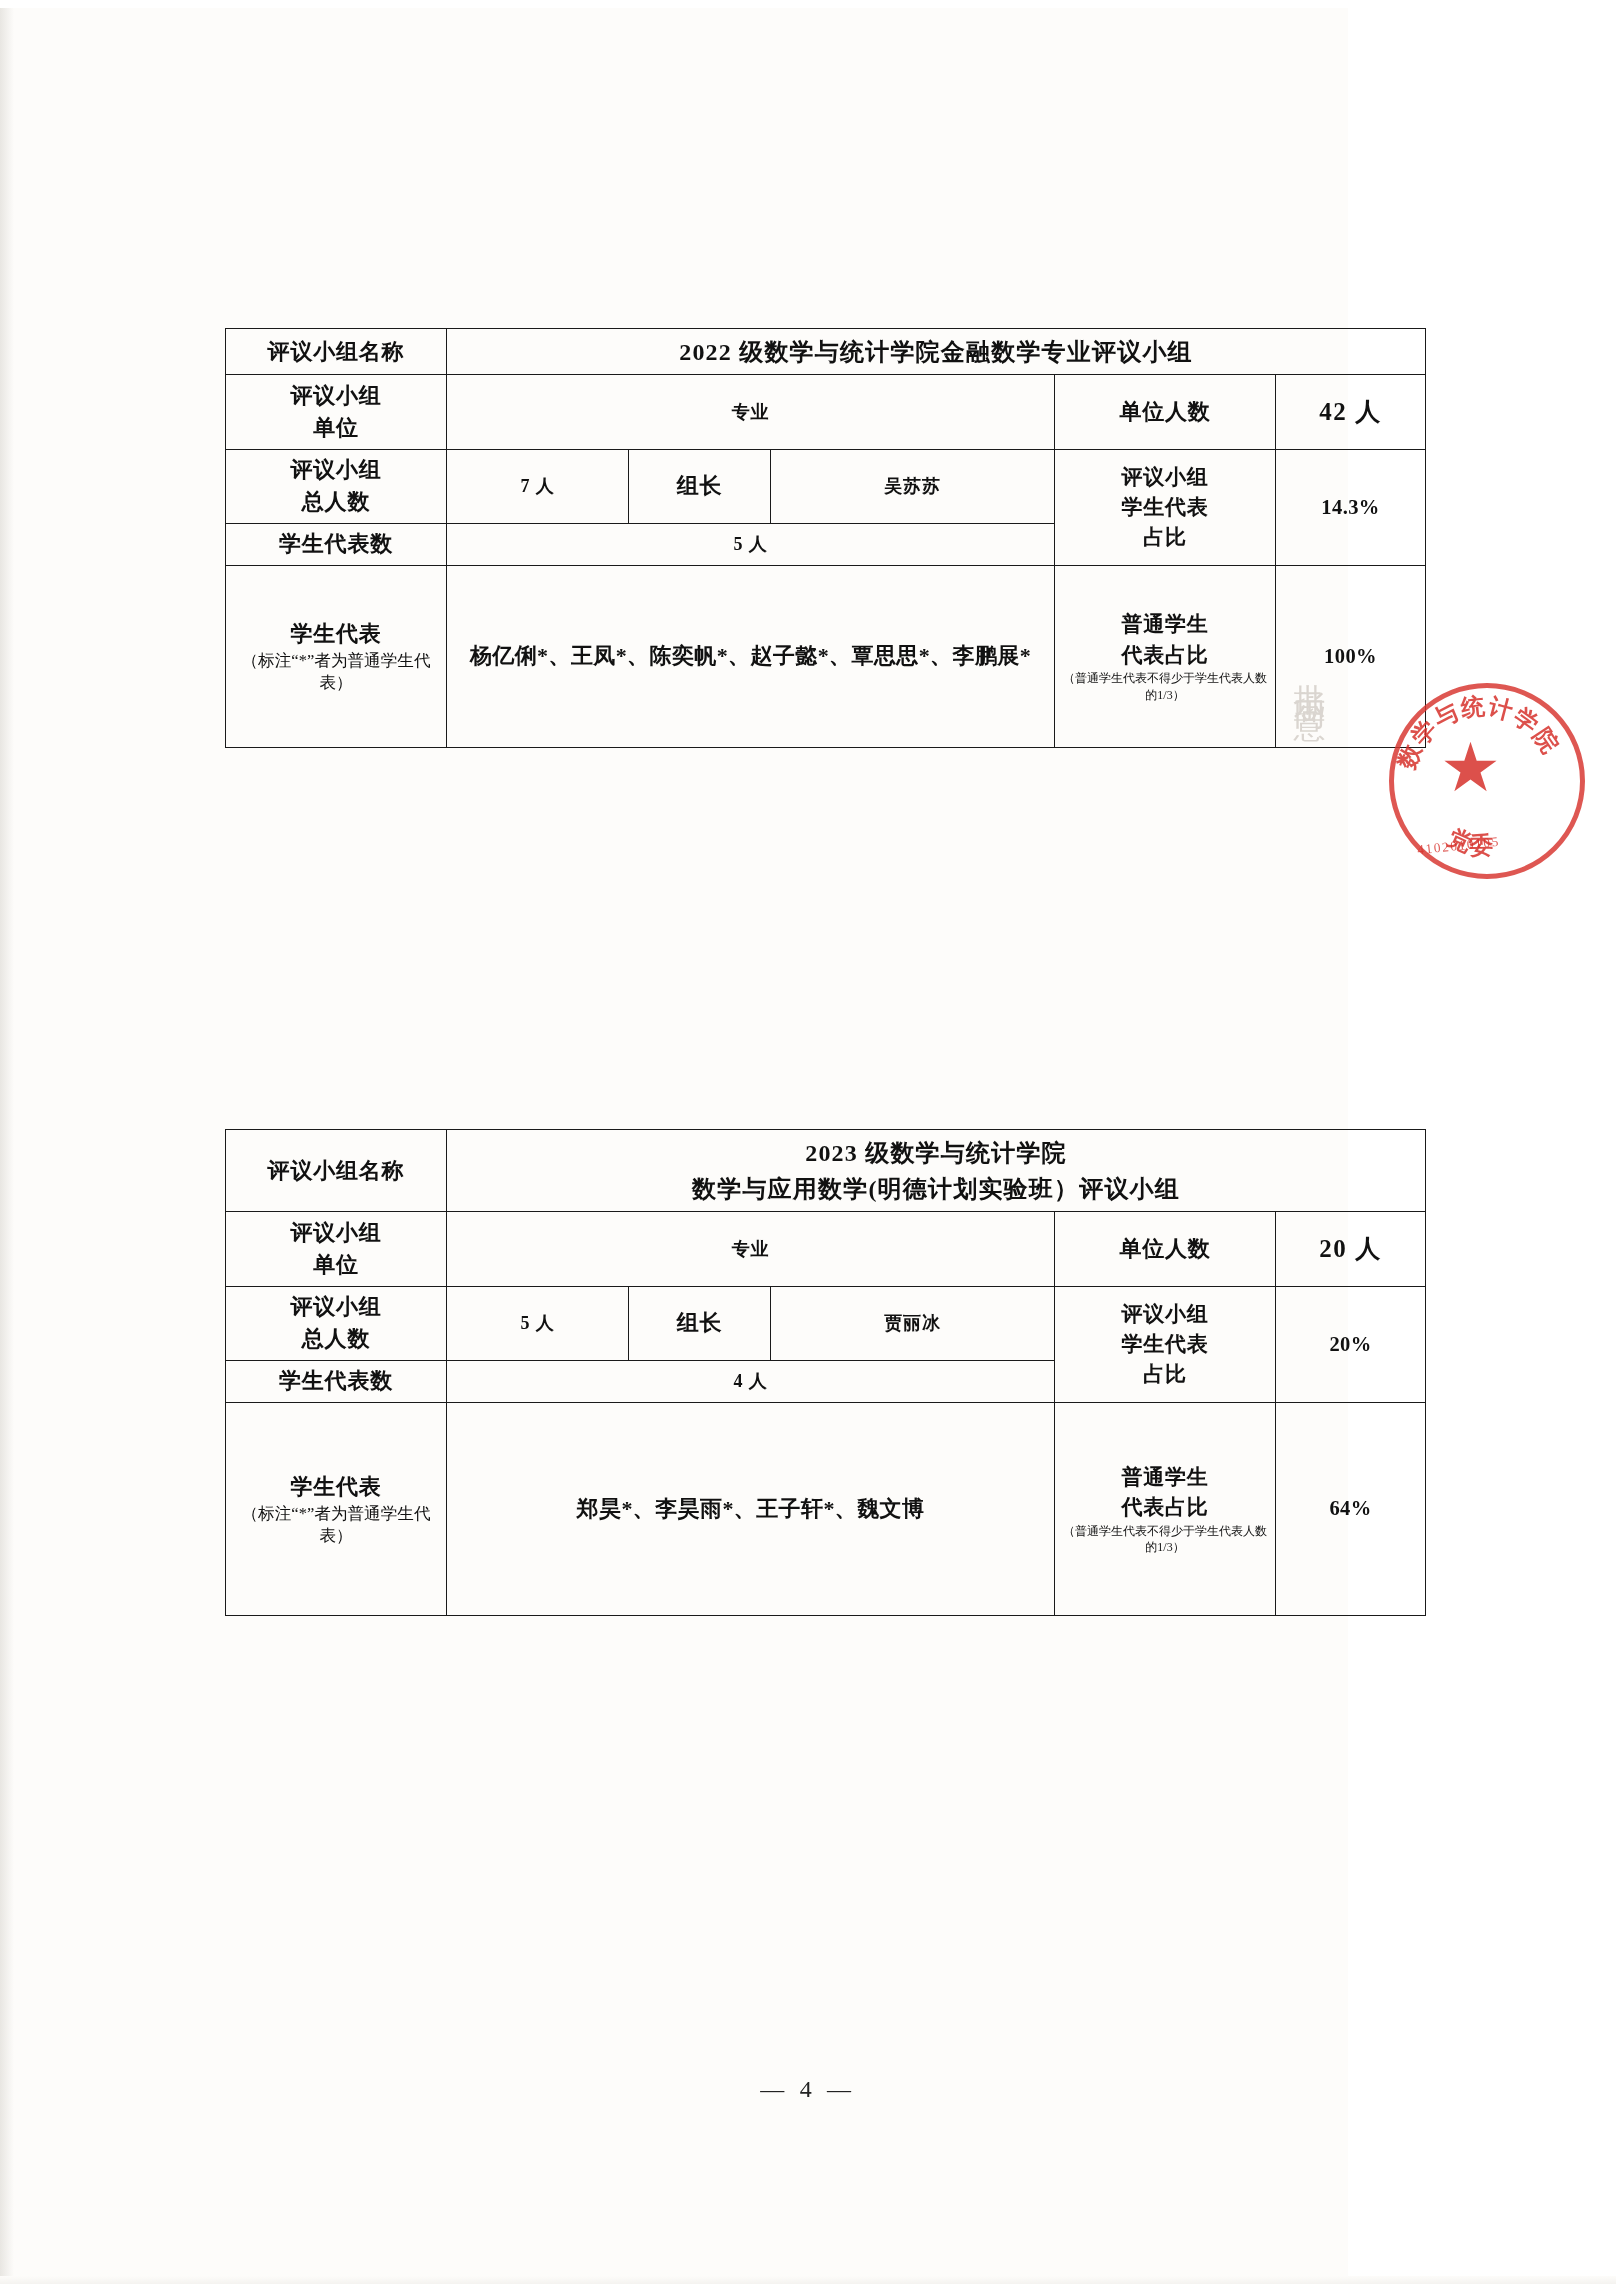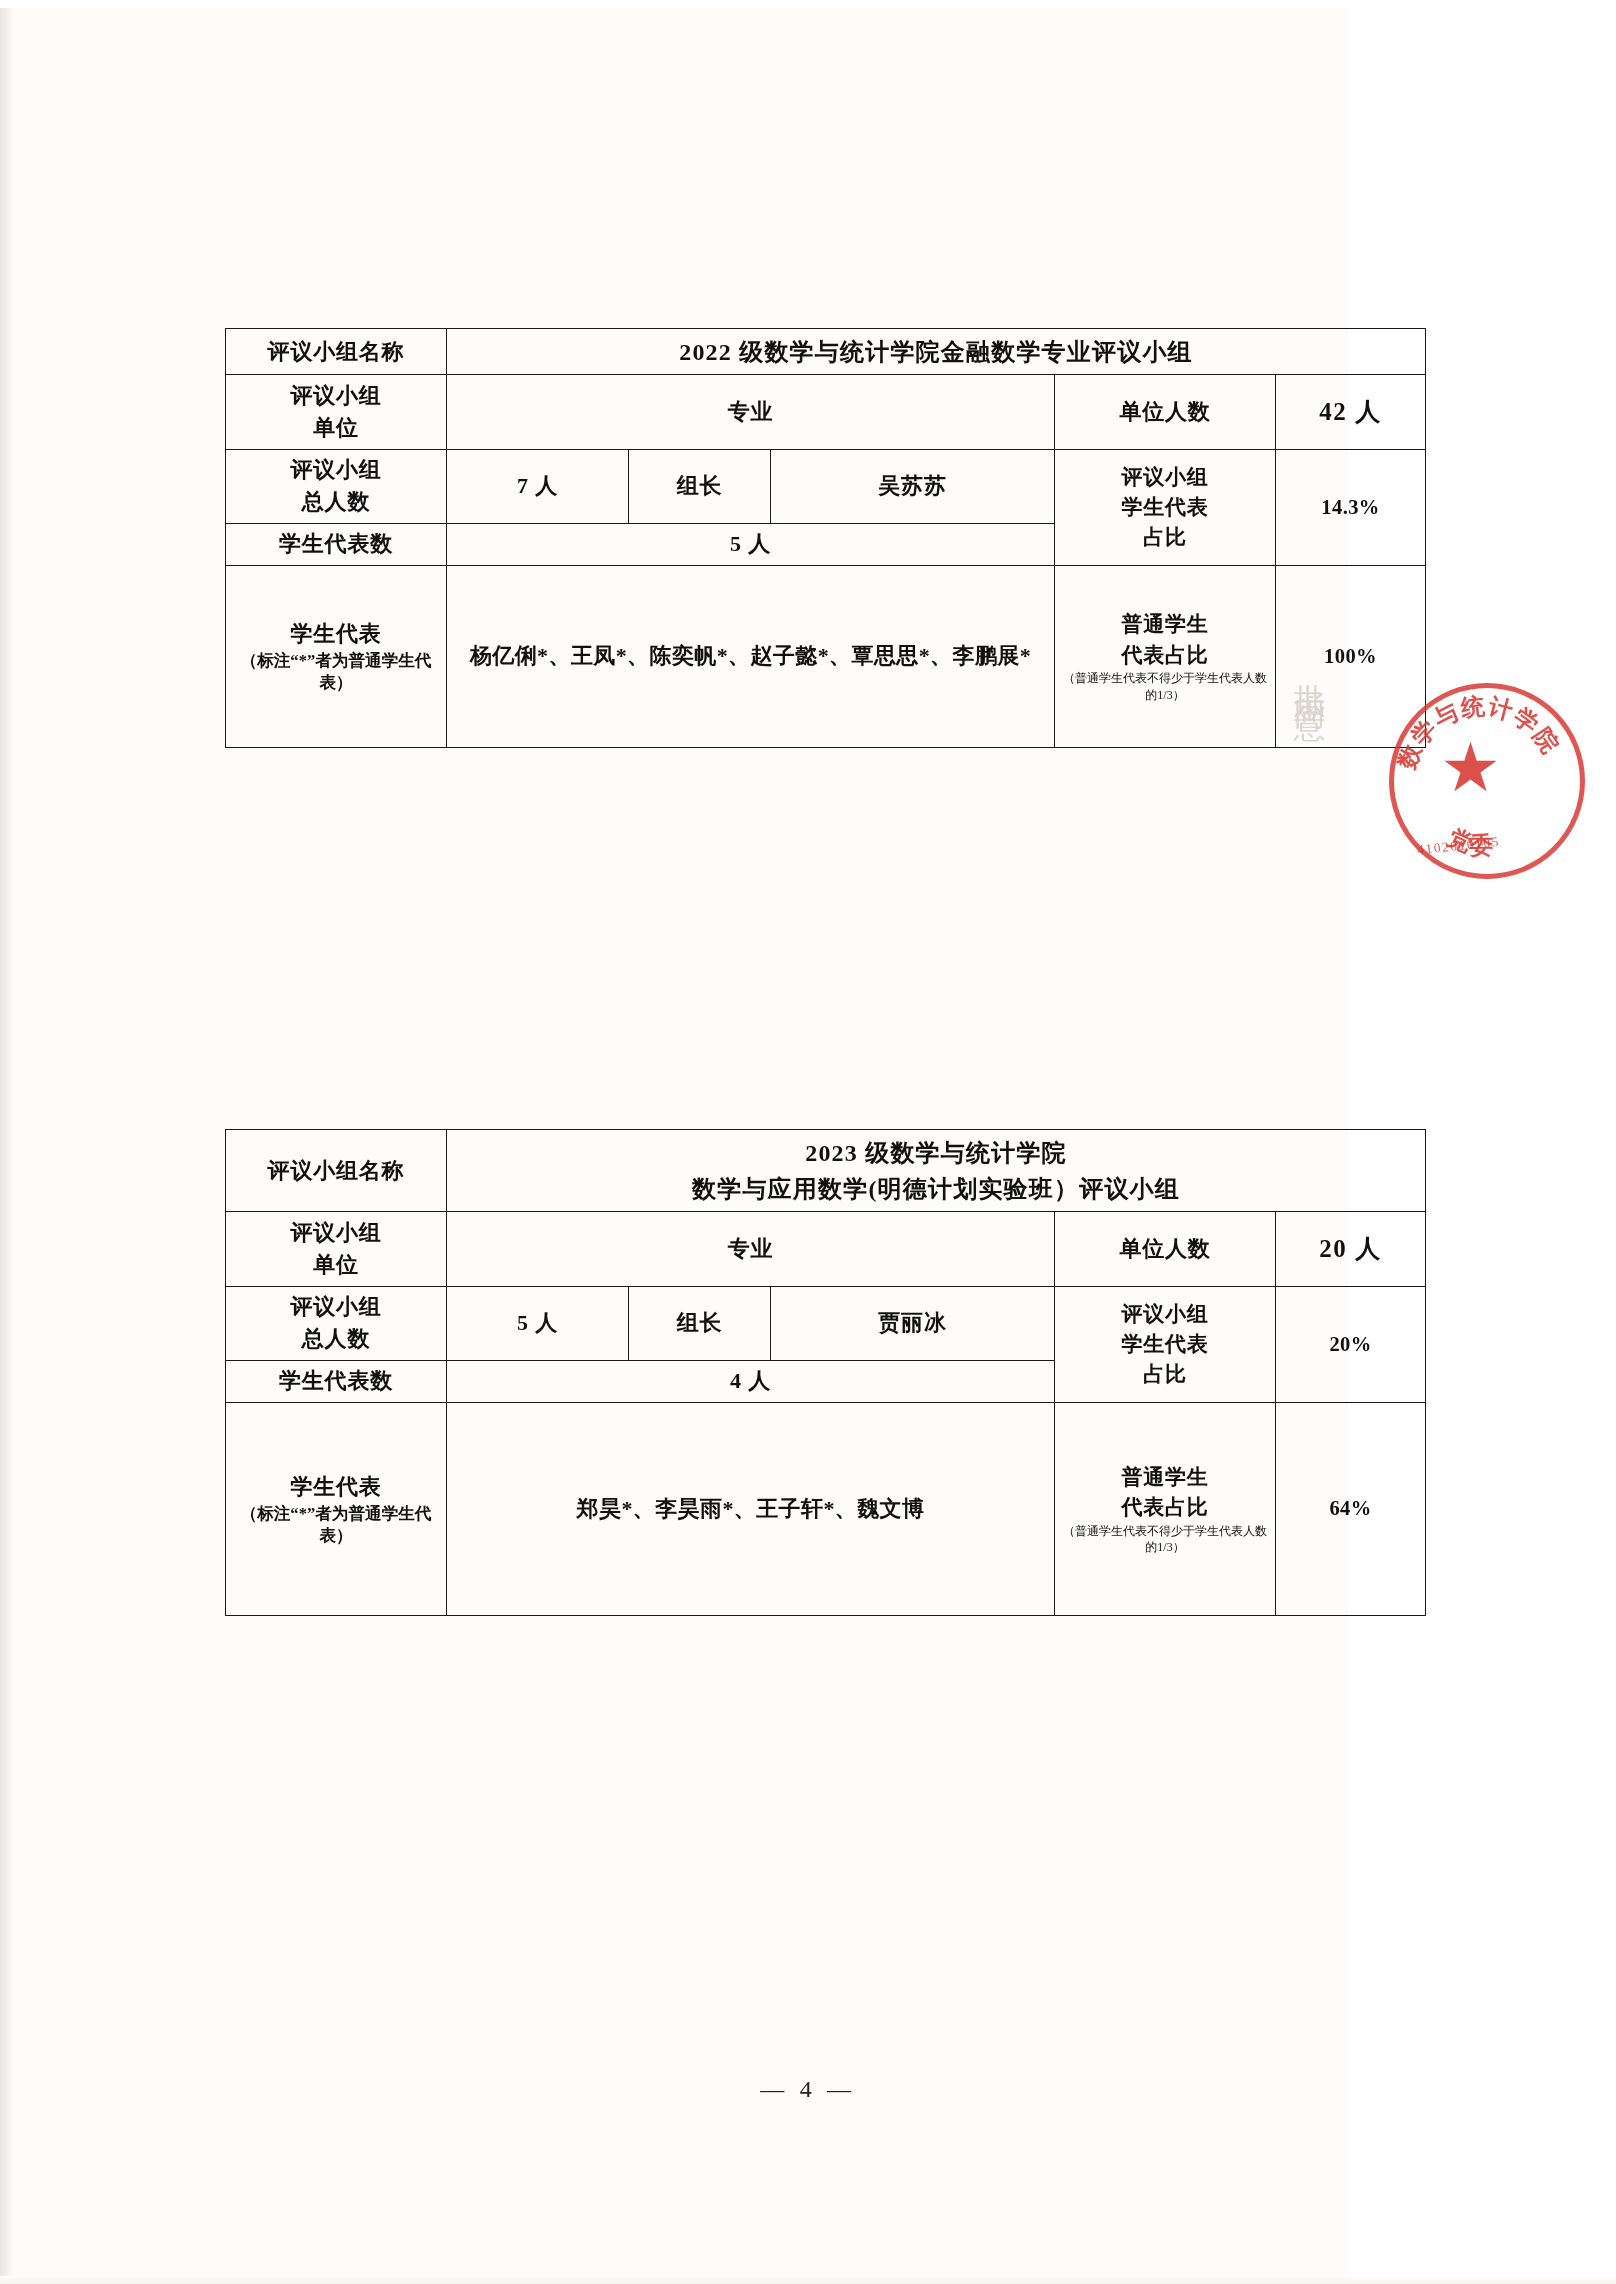--- a/index.html
+++ b/index.html
@@ -49,32 +49,32 @@
     color: #111;
   }
   .lbl {
     font-size: 22px;
     font-weight: bold;
     letter-spacing: 0.8px;
     line-height: 1.45;
   }
   .lbl-sm {
     font-size: 16.6px;
-    font-weight: bold;
+    font-weight: normal;
     line-height: 1.35;
     letter-spacing: 0px;
   }
   .title-cell {
     font-size: 24px;
     font-weight: bold;
     letter-spacing: 1.2px;
     line-height: 1.5;
   }
   .val {
-    font-size: 22px;
+    font-size: 18px;
     font-weight: bold;
     letter-spacing: 0.8px;
   }
   .val-strong {
     font-size: 25px;
     font-weight: bold;
     letter-spacing: 1.6px;
   }
   .val-num {
     font-size: 20.5px;

